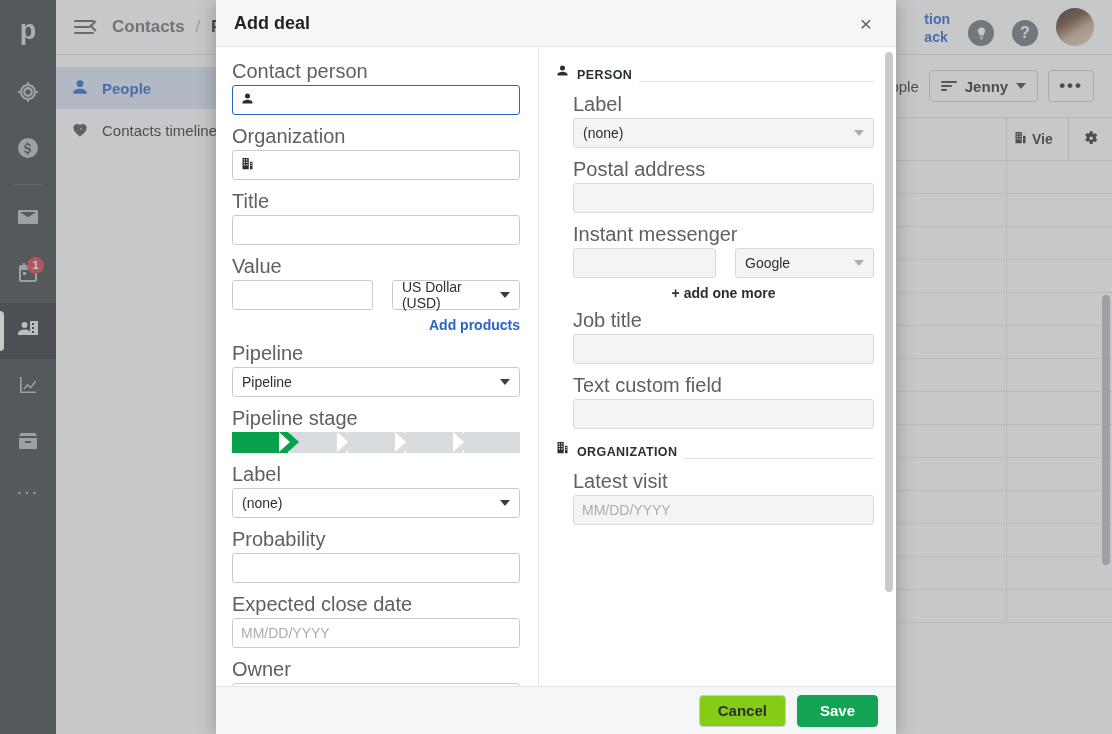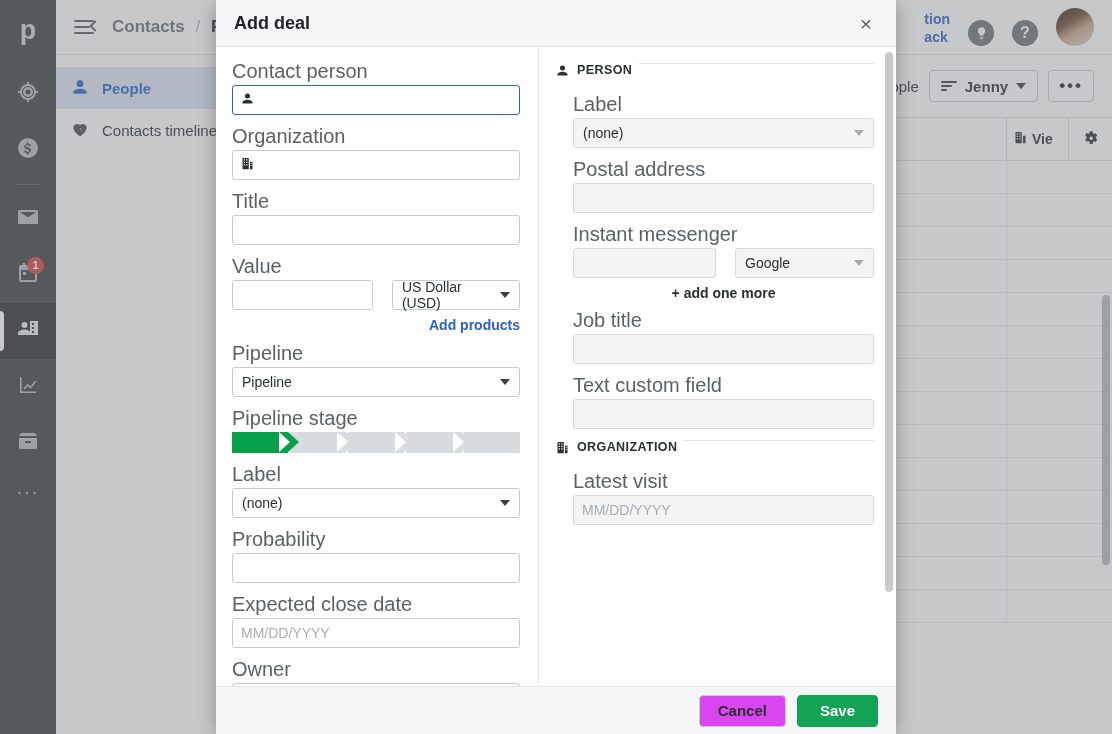--- a/index.html
+++ b/index.html
@@ -174,33 +174,33 @@
   }
   .stage-seg.done::after { border-left-color: #08a04b; z-index: 3; }
   .stage-seg::before {
     content: ""; position: absolute; left: -11px; top: 0; width: 0; height: 0;
     border-top: 10.5px solid transparent; border-bottom: 10.5px solid transparent;
     border-left: 11px solid #fff; z-index: 4;
   }
   .stage-seg:first-child::before { display: none; }
   .stage-seg:last-child::after { display: none; }
 
-  .sect-head { display: flex; align-items: flex-start; gap: 7px; margin-bottom: 12px; margin-top: 2px; }
+  .sect-head { display: flex; align-items: flex-end; gap: 7px; margin-bottom: 12px; margin-top: 2px; }
   .sect-head svg { width: 15px; height: 15px; fill: #2a2f33; flex: none; }
   .sect-title { font-size: 12.5px; font-weight: bold; color: #2a2f33; letter-spacing: 0.4px; }
   .sect-rule { flex: 1; height: 1px; background: #e0e2e4; }
   .indent { padding-left: 18px; }
 
   .modal-footer {
     height: 48px; background: #f5f6f7; border-top: 1px solid #e4e6e8; flex: none;
     display: flex; align-items: center; justify-content: flex-end; gap: 11px; padding: 0 18px;
   }
   .btn { height: 32px; border-radius: 4px; font-size: 15px; font-weight: bold;
     display: flex; align-items: center; justify-content: center; padding: 0 18px; }
-  .btn-cancel { background: #d946ef; border: 1px solid #c9cccf; color: #2a2f33; }
+  .btn-cancel { background: #84cc16; border: 1px solid #c9cccf; color: #2a2f33; }
   .btn-save { background: #13a355; border: 1px solid #13a355; color: #fff; padding: 0 22px; }
 </style>
 </head>
 <body>
 
 <div id="root">
 
   <div class="bg-layer">
 
     <div class="railbar">

